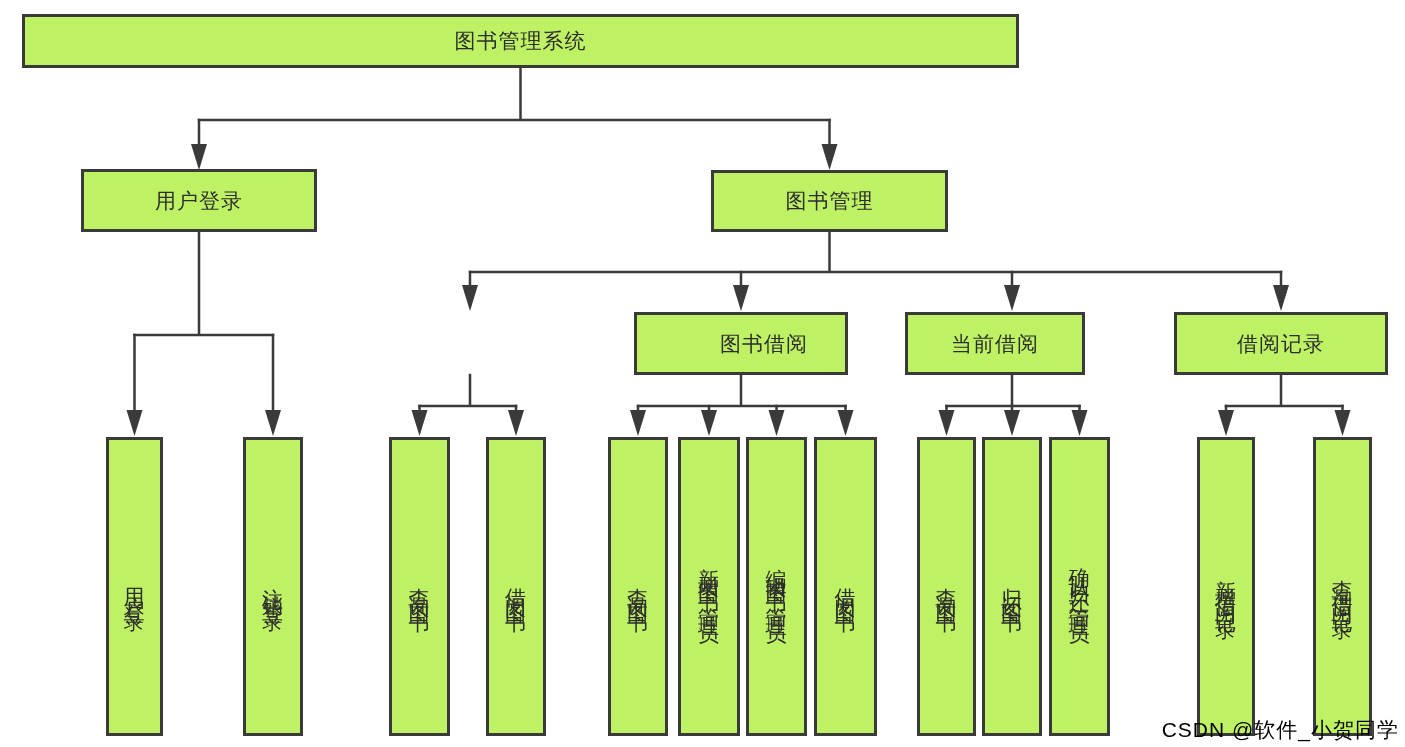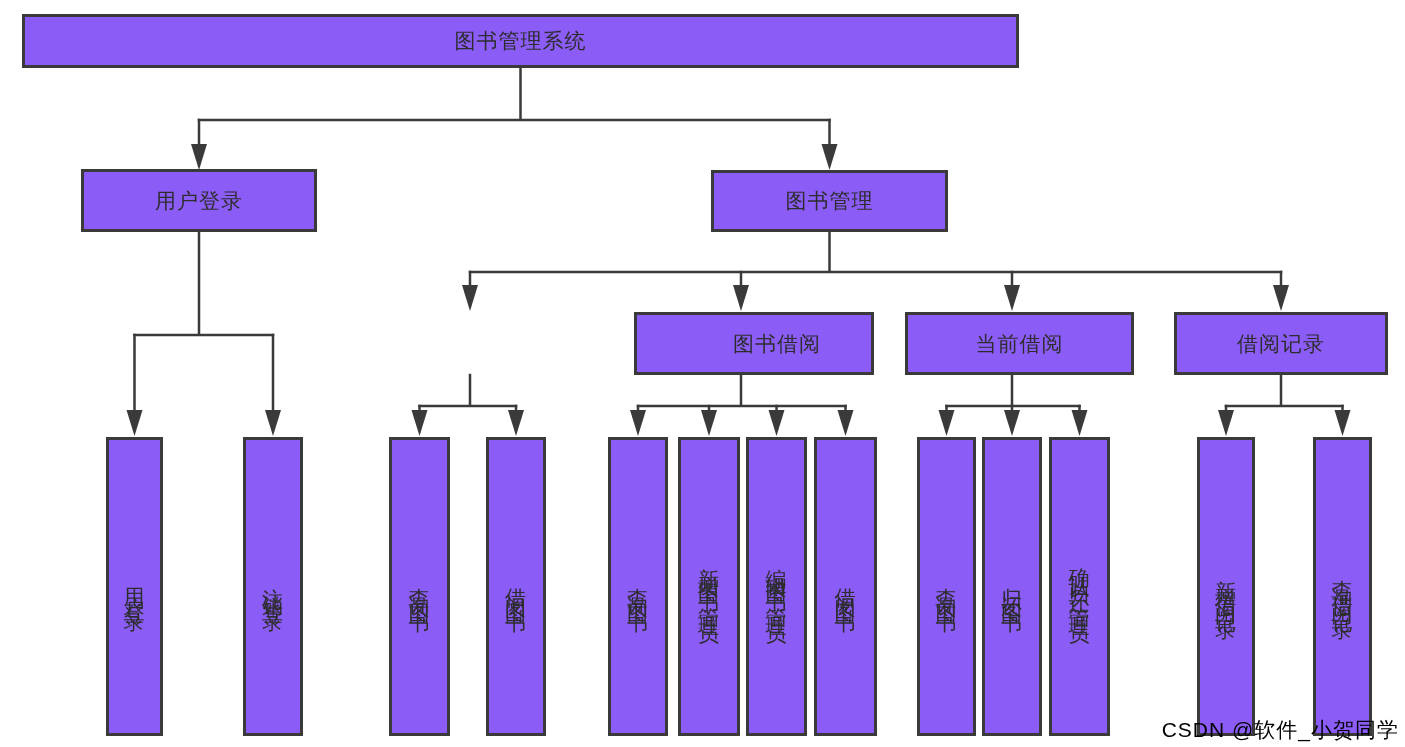--- a/index.html
+++ b/index.html
@@ -20,21 +20,21 @@
     stroke: #3a3a3a;
     stroke-width: 2.5;
     fill: none;
     stroke-linecap: square;
   }
   #wires polygon { fill: #3a3a3a; stroke: none; }
   .hbox, .vbox {
     position: absolute;
     box-sizing: border-box;
     border: 3px solid #3a3a3a;
-    background: #8b5cf6;
+    background: #bef264;
     color: #2d2d2d;
     display: flex;
     align-items: center;
     justify-content: center;
     z-index: 2;
     font-size: 21px;
   }
   .hbox span { letter-spacing: 1px; white-space: nowrap; }
   .vbox span {
     writing-mode: vertical-rl;
@@ -133,24 +133,24 @@
     <span>图书管理系统</span>
   </div>
 
   <div class="hbox" style="left:81px; top:169px; width:236px; height:63px;">
     <span>用户登录</span>
   </div>
   <div class="hbox" style="left:711px; top:170px; width:237px; height:62px;">
     <span>图书管理</span>
   </div>
 
-  <div class="hbox" style="left:634px; top:312px; width:240px; height:63px;padding-left:46px;">
+  <div class="hbox" style="left:634px; top:312px; width:214px; height:63px;padding-left:46px;">
     <span>图书借阅</span>
   </div>
-  <div class="hbox" style="left:905px; top:312px; width:229px; height:63px;">
+  <div class="hbox" style="left:905px; top:312px; width:180px; height:63px;">
     <span>当前借阅</span>
   </div>
   <div class="hbox" style="left:1174px; top:312px; width:214px; height:63px;">
     <span>借阅记录</span>
   </div>
 
   <div class="vbox" style="left:106px; top:437px; width:57px; height:299px;">
     <span>用户登录</span>
   </div>
   <div class="vbox" style="left:243px; top:437px; width:60px; height:299px;">

